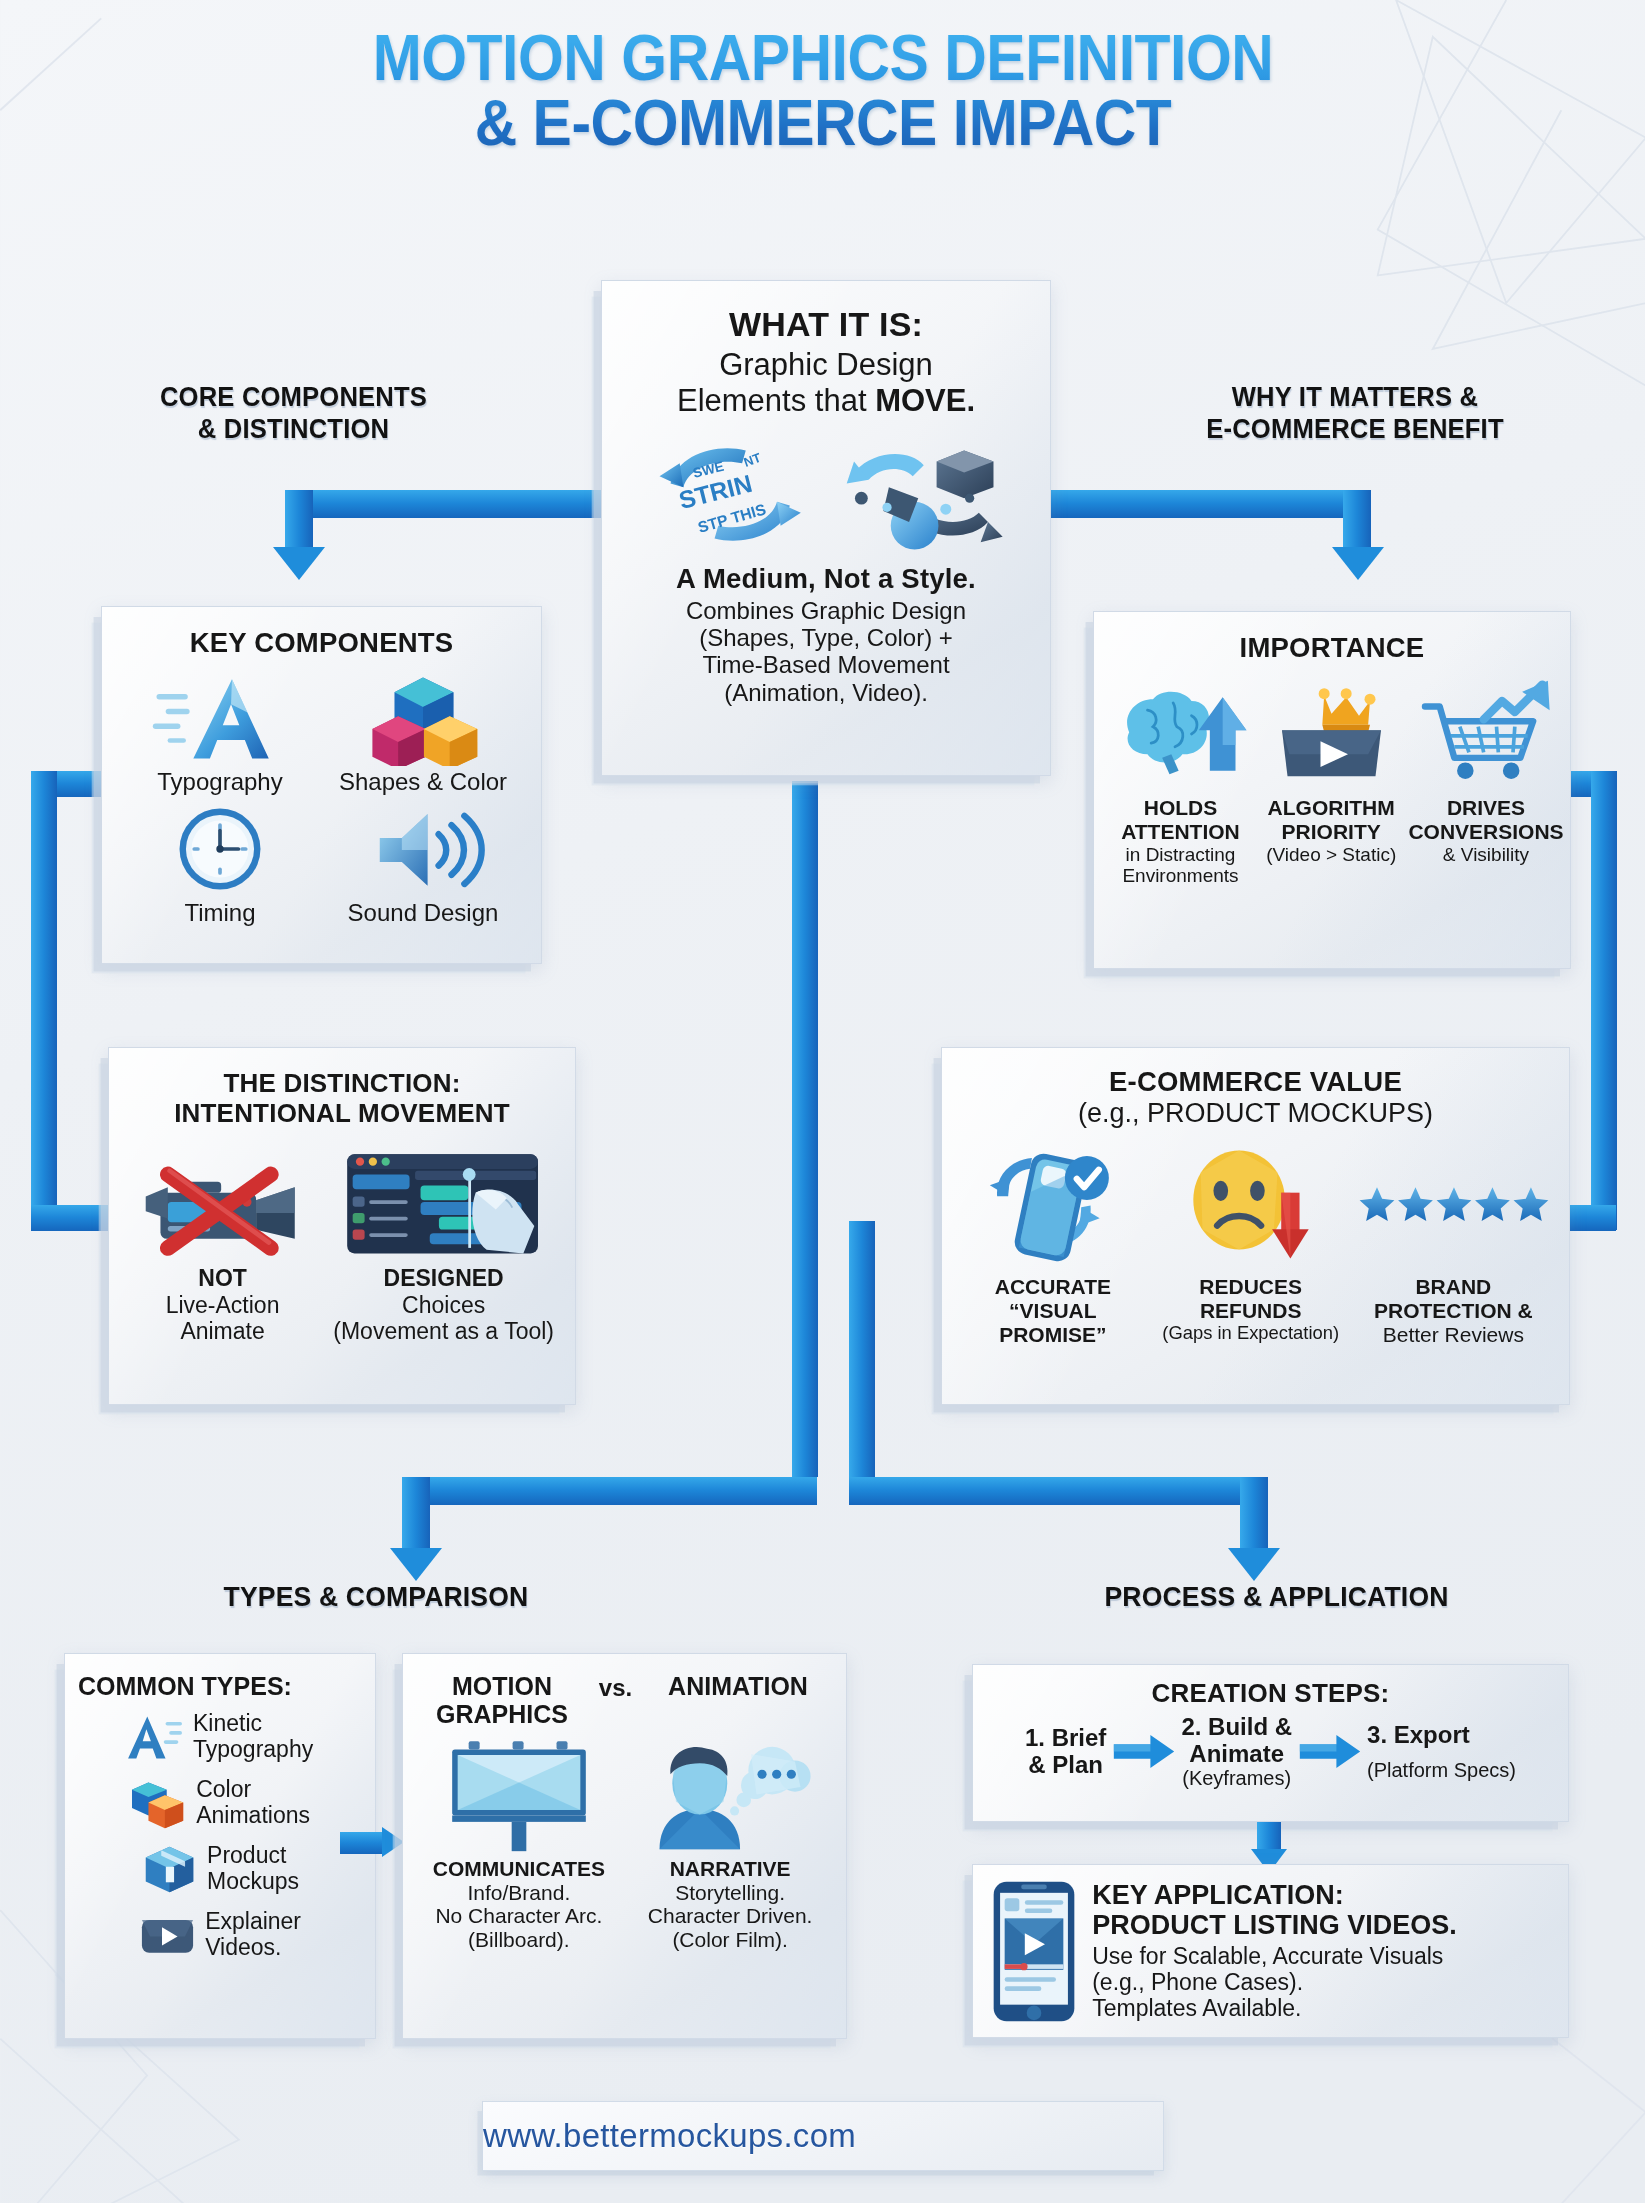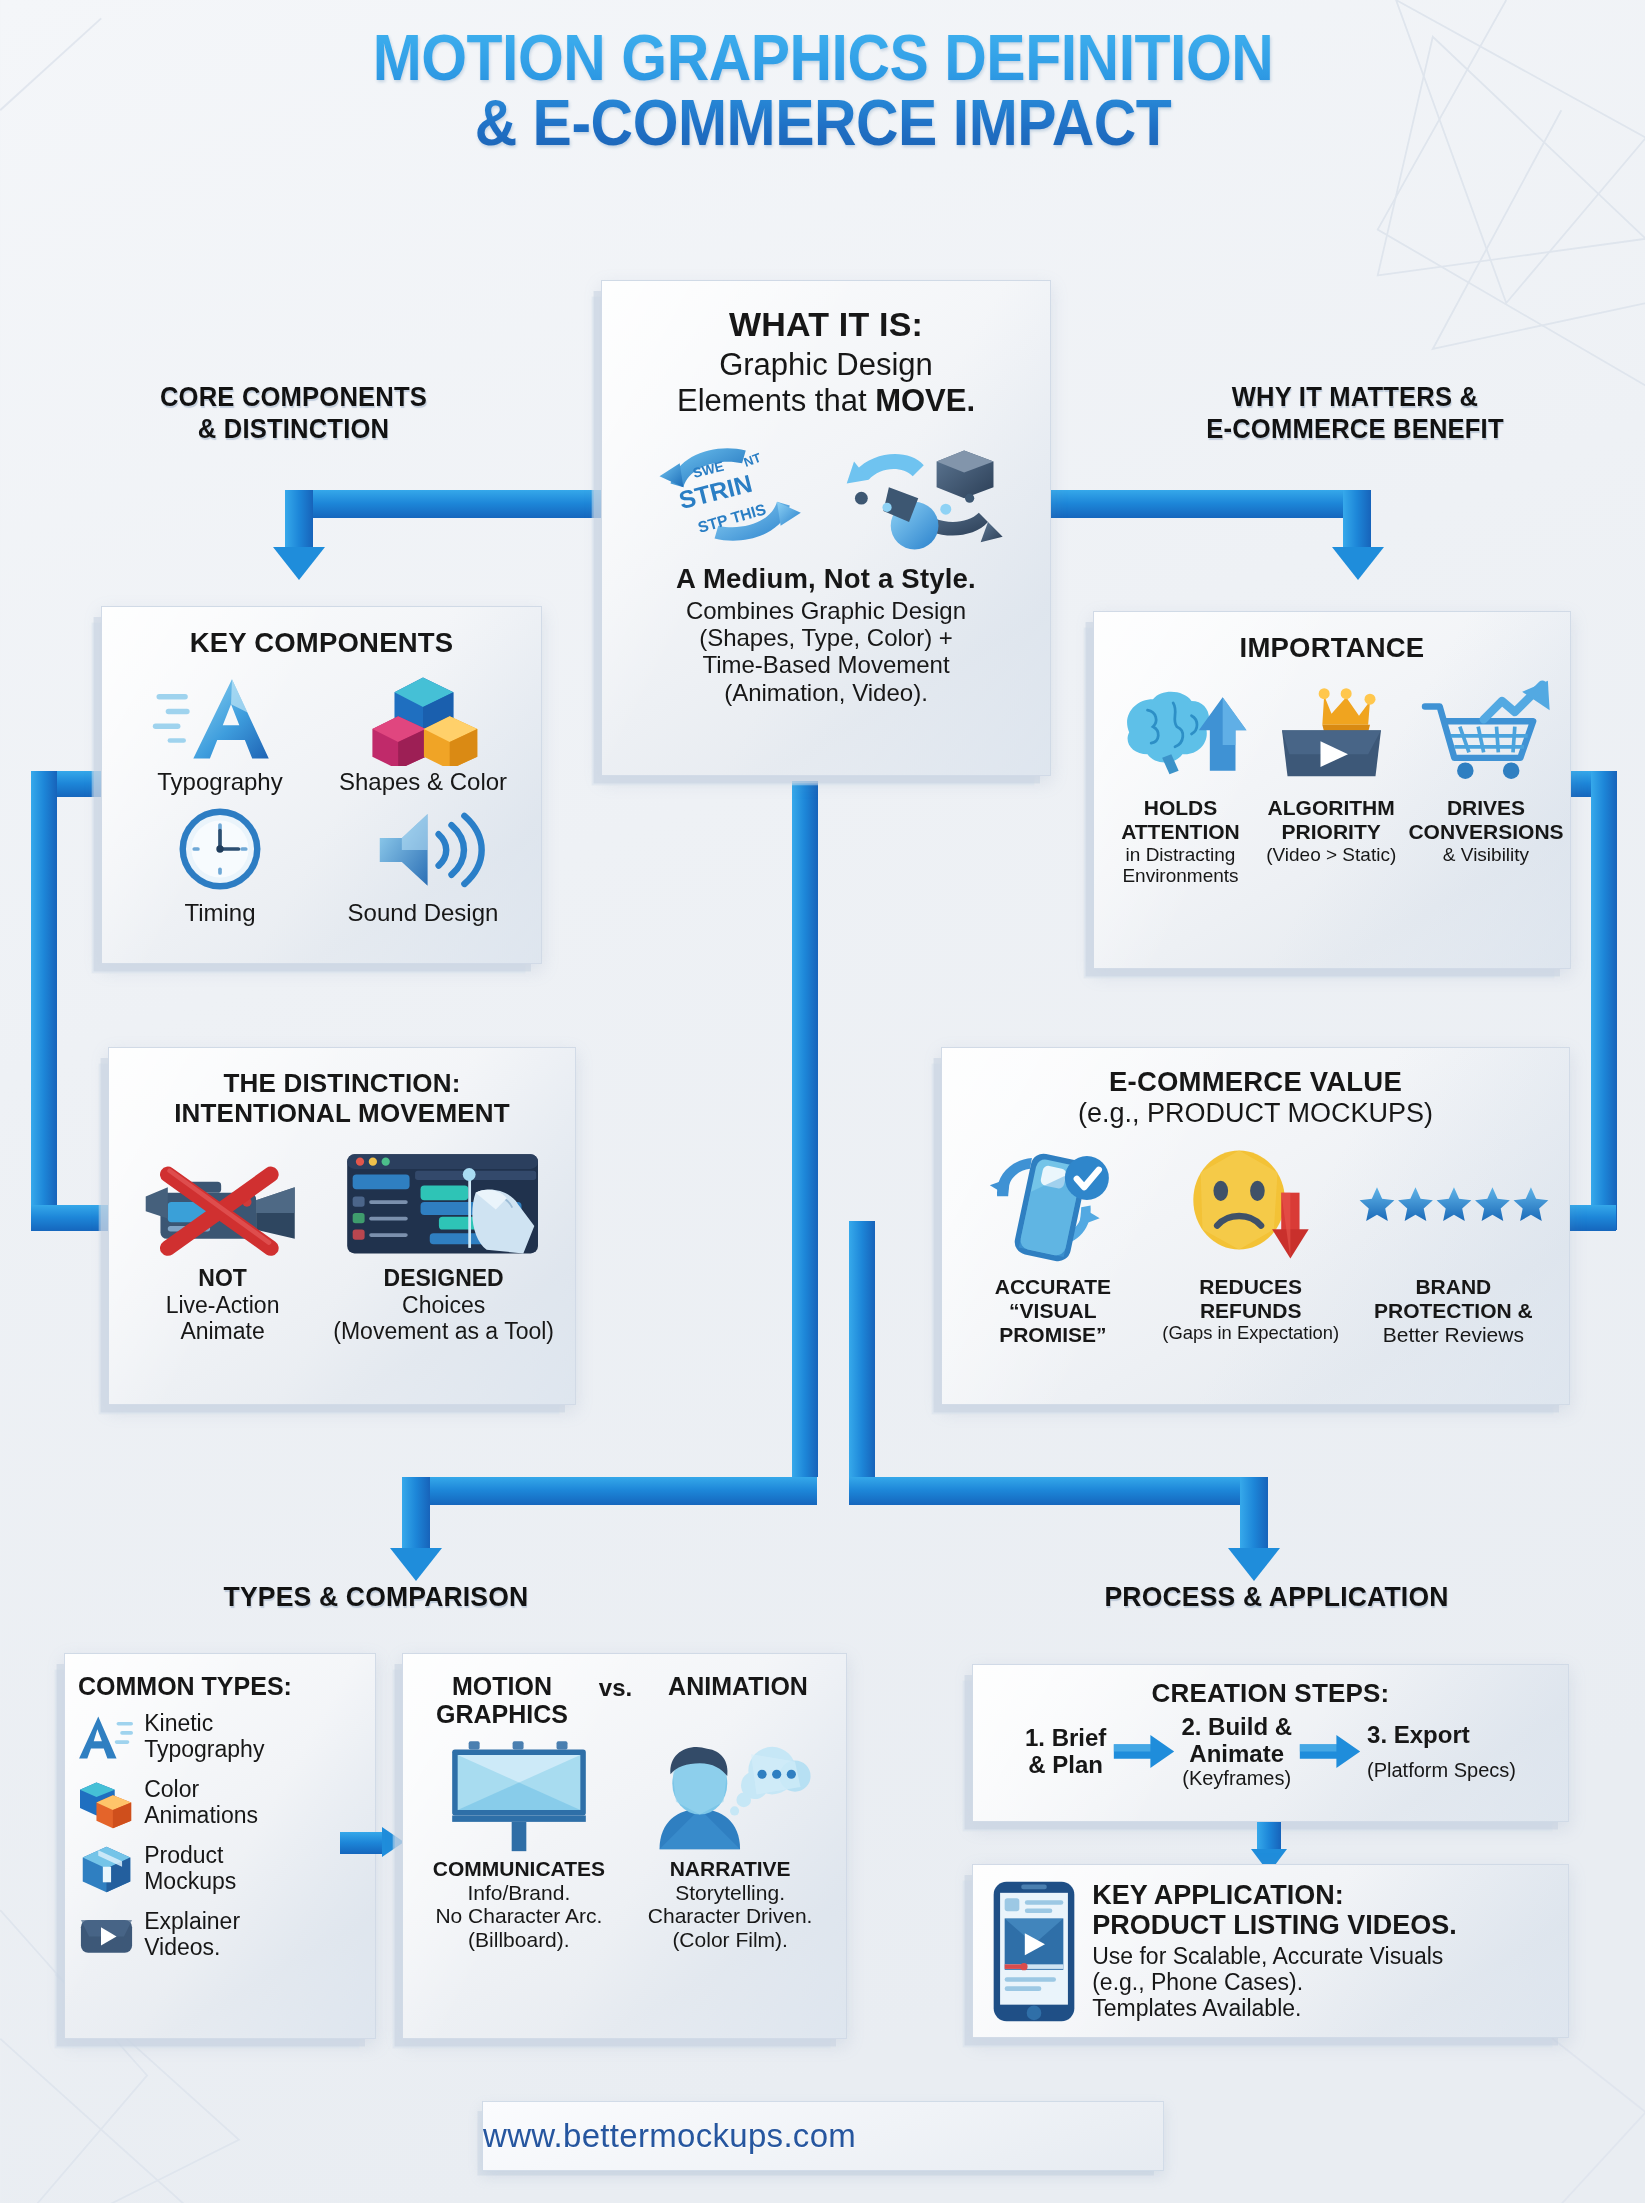--- a/index.html
+++ b/index.html
@@ -519,21 +519,21 @@
           <b>PROTECTION &amp;</b>
           <span class="s">Better Reviews</span>
         </div>
       </div>
     </div>
   </div>
 
   <div class="panel" style="left:64px;top:1653px;width:312px;height:386px;padding:18.4px 13px 0;">
     <div style="font-weight:bold;font-size:25px;">COMMON TYPES:</div>
 
-    <div style="margin-top:9.2px;display:flex;flex-direction:column;gap:13px;">
+    <div style="margin-top:9.2px;display:flex;flex-direction:column;gap:13px;align-items:center;">
       <div style="display:flex;align-items:center;gap:9.2px;">
         <svg width="57" height="53" viewBox="0 0 62 58">
           <path d="M22 6 L42 52 L32 52 L28 41 L14 41 L10 52 L1 52 Z M17 33 L26 33 L21 20 Z" fill="#2f7fc1"></path>
           <g fill="#9fd3ee">
               <rect x="42" y="12" width="18" height="4" rx="2"></rect>
               <rect x="46" y="22" width="14" height="4" rx="2"></rect>
               <rect x="40" y="32" width="16" height="4" rx="2"></rect>
             </g>
         </svg>
         <div style="font-size:23px;line-height:1.12;">

